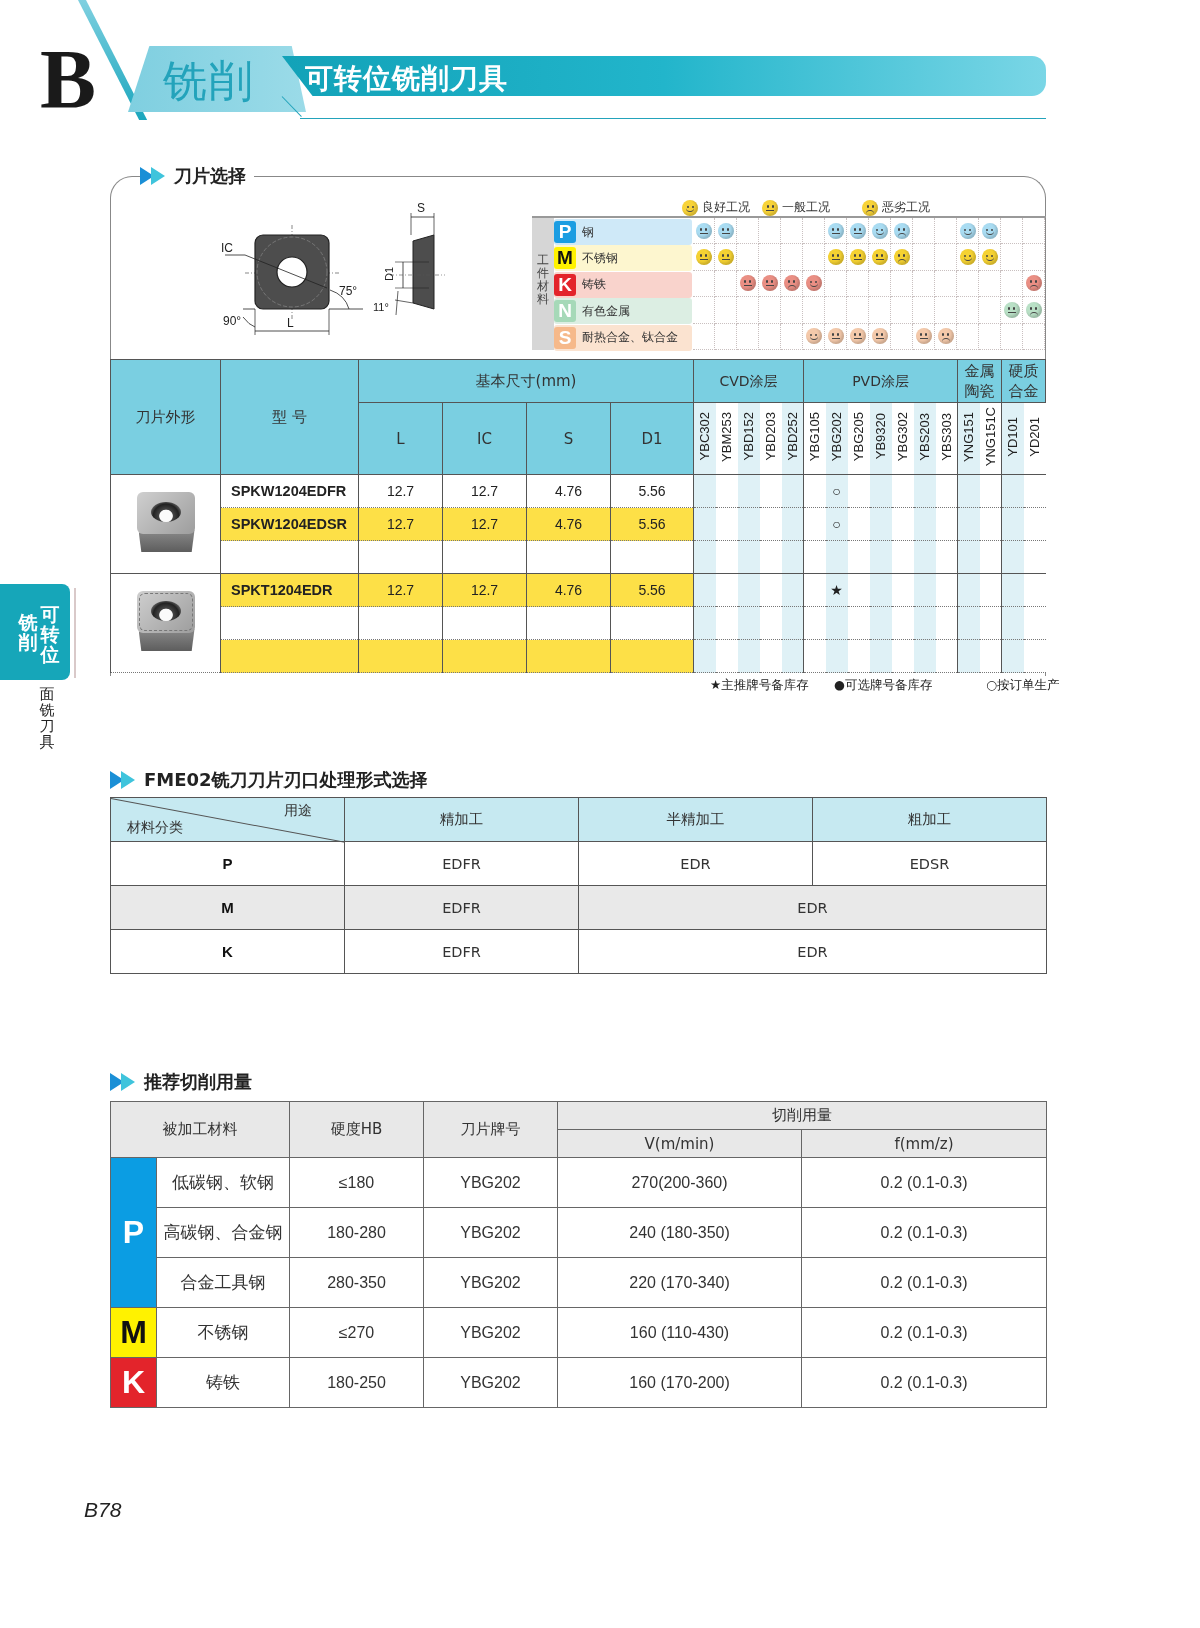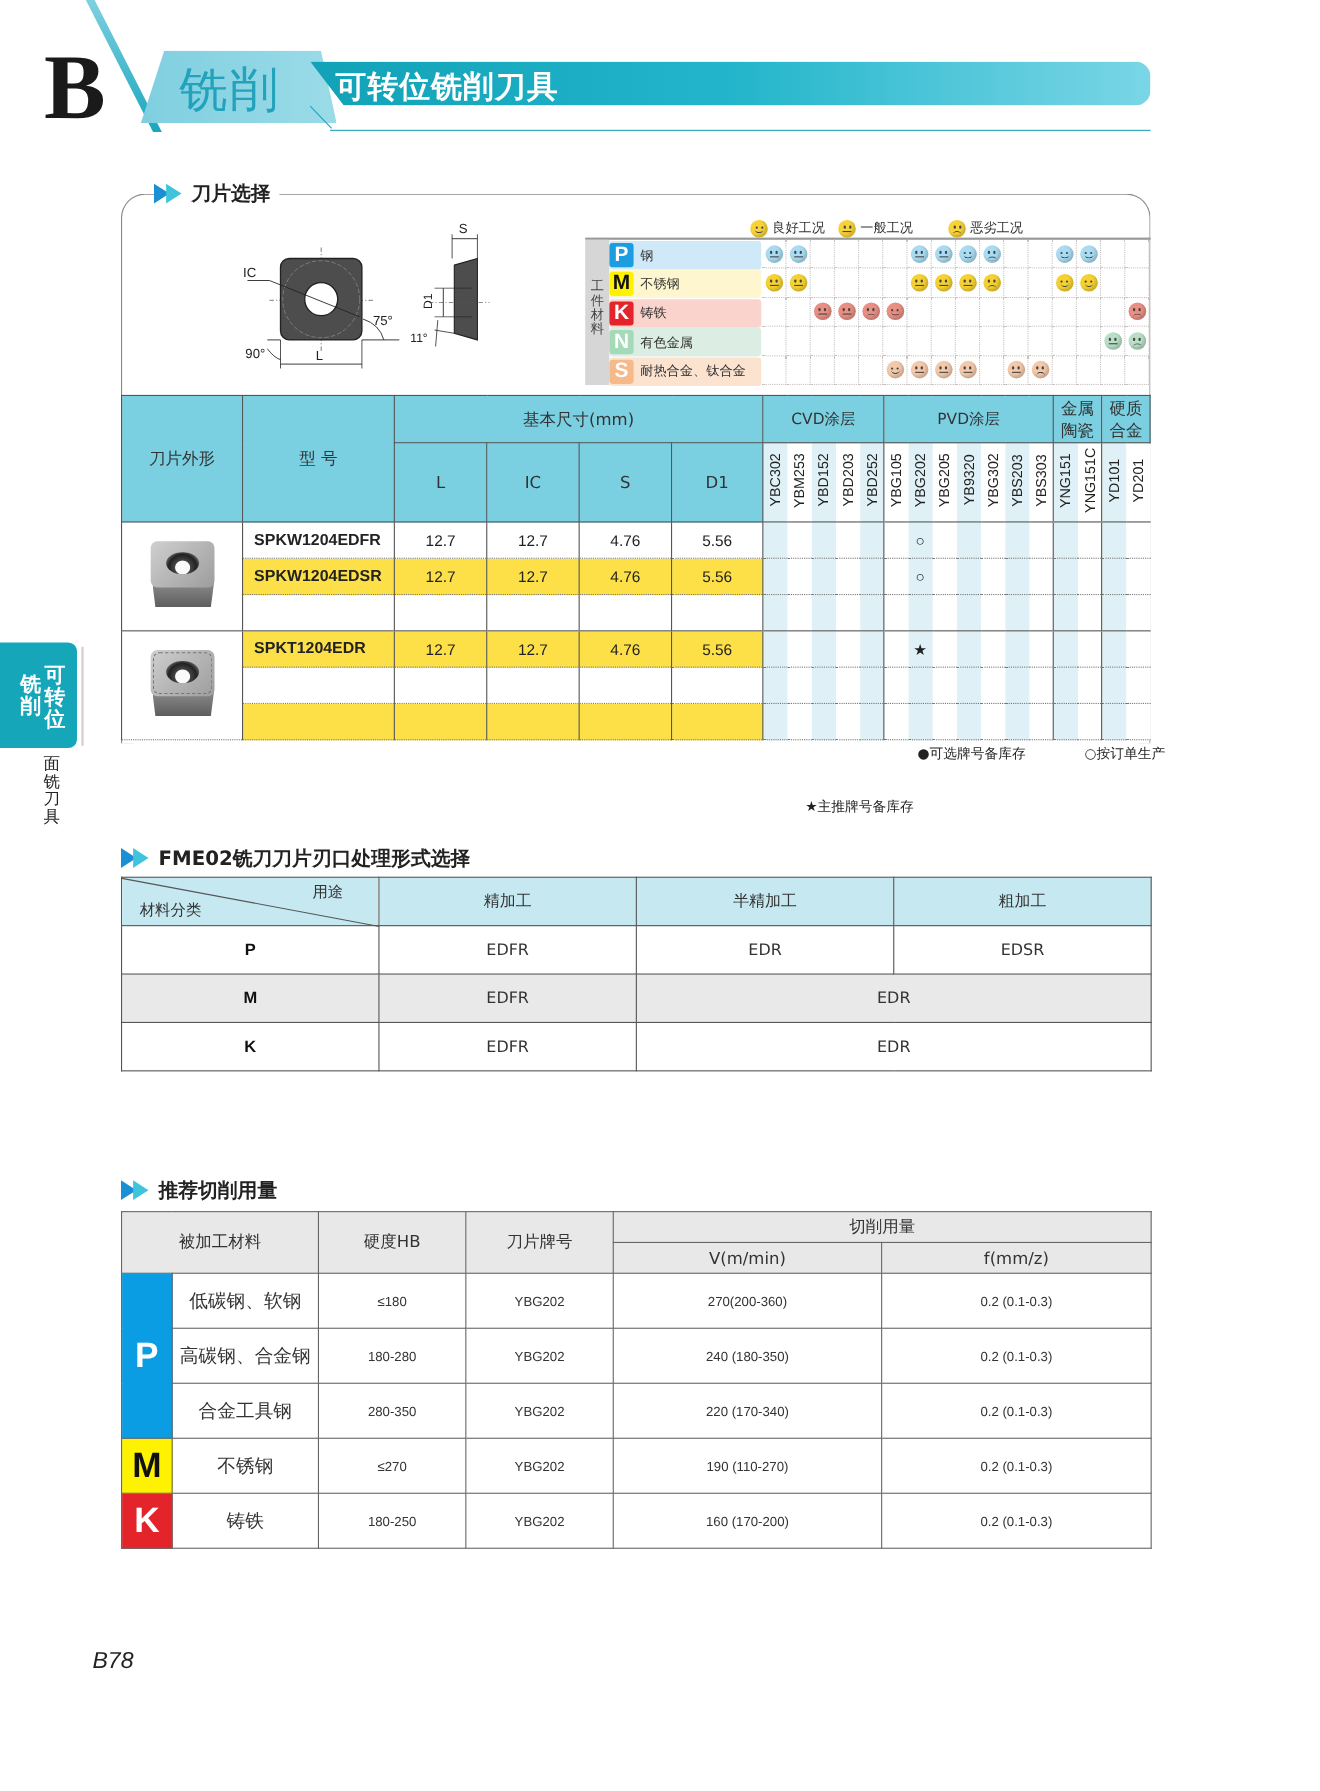--- a/index.html
+++ b/index.html
@@ -92,21 +92,21 @@
   .etable td.matk { font-weight: bold; font-family: "Liberation Sans", sans-serif; font-size: 15px; color: #111; }
   .diag { position: relative; }
   .diag::after { content: ""; position: absolute; left: 0; top: 0; width: 238px; height: 1px; background: #555; transform-origin: 0 0; transform: rotate(10.6deg); }
   .diag-top { position: absolute; right: 32px; top: 4px; font-size: 14px; }
   .diag-bot { position: absolute; left: 16px; bottom: 4px; font-size: 14px; }
 
   
   .ctable { position: absolute; left: 110px; top: 1101px; width: 936px; border-collapse: collapse; table-layout: fixed; font-family: "Liberation Sans", sans-serif; }
   .ctable td, .ctable th { border: 1px solid #666; font-weight: normal; text-align: center; vertical-align: middle; color: #333; }
   .ctable thead th { background: #e8e8e8; font-size: 15px; font-family: "DejaVu Sans", sans-serif; }
-  .ctable tbody td { height: 50px; font-size: 12px; }
+  .ctable tbody td { height: 50px; font-size: 16px; }
   .ctable tbody td.mat { font-family: Liberation Mono, monospace; font-size: 17px; }
   .ctable td.grp { font-weight: 900; font-size: 32px; font-family: "Liberation Sans", sans-serif; padding: 0; }
 
   .page-no { position: absolute; left: 84px; top: 1498px; font-size: 21px; font-style: italic; color: #222; font-family: "Liberation Sans", sans-serif; }
 </style>
 </head>
 <body>
 
 <div class="hdr-slash"></div>
 <div class="hdr-B">B</div>
@@ -682,21 +682,21 @@
         <td class="g tint"></td>
         <td class="g"></td>
         <td class="g tint sepL"></td>
         <td class="g"></td>
         <td class="g tint sepL"></td>
         <td class="g"></td>
       </tr>
     </tbody>
 </table>
 
-<div class="note" style="left:732px;margin-top:48px;">★主推牌号备库存</div>
+<div class="note" style="left:710px;">★主推牌号备库存</div>
 <div class="note" style="left:834px;">●可选牌号备库存</div>
 <div class="note" style="left:986px;">○按订单生产</div>
 
 <div class="sec-title" style="left:110px; top:768px;">
   <span class="sec-arrow"></span>
   <span>FME02铣刀刀片刃口处理形式选择</span>
 </div>
 <table class="etable">
   <colgroup>
       <col style="width:234px">
@@ -781,21 +781,21 @@
         <td>280-350</td>
         <td>YBG202</td>
         <td>220 (170-340)</td>
         <td>0.2 (0.1-0.3)</td>
       </tr>
       <tr>
         <td class="grp" rowspan="1" style="background:#fff200;color:#111111;">M</td>
         <td class="mat">不锈钢</td>
         <td>≤270</td>
         <td>YBG202</td>
-        <td>190 (110-270)</td>
+        <td>160 (110-430)</td>
         <td>0.2 (0.1-0.3)</td>
       </tr>
       <tr>
         <td class="grp" rowspan="1" style="background:#e3242b;color:#ffffff;">K</td>
         <td class="mat">铸铁</td>
         <td>180-250</td>
         <td>YBG202</td>
         <td>160 (170-200)</td>
         <td>0.2 (0.1-0.3)</td>
       </tr>

